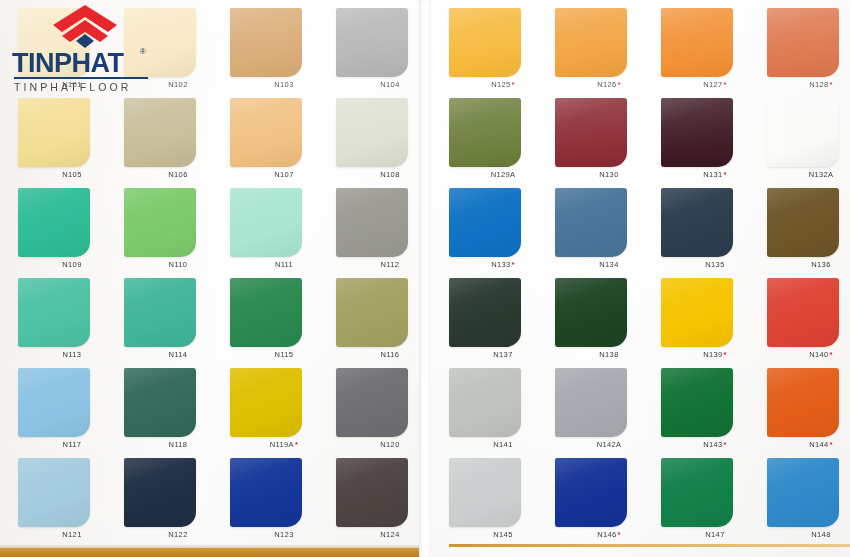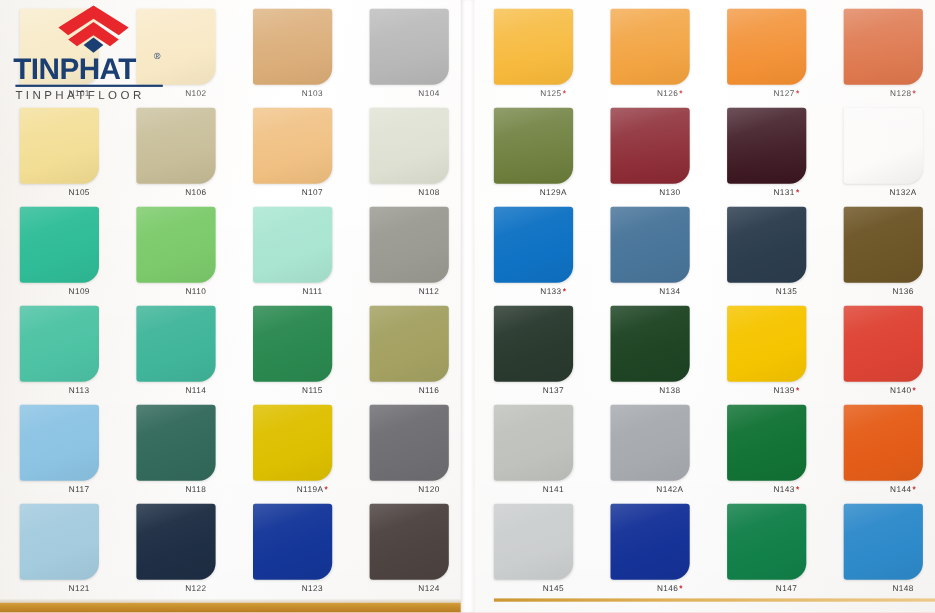--- a/index.html
+++ b/index.html
@@ -8,21 +8,21 @@
     background: #ffffff;
   }
   body {
     font-family: "Liberation Sans", sans-serif;
   }
   #screenshot {
     position: relative;
     width: 850px;
     height: 557px;
     overflow: hidden;
-    background: #fca5a5;
+    background: #0f172a;
   }
 
   
   .panel {
     position: absolute;
     top: 0;
     height: 557px;
     overflow: hidden;
   }
   .panel-left {

